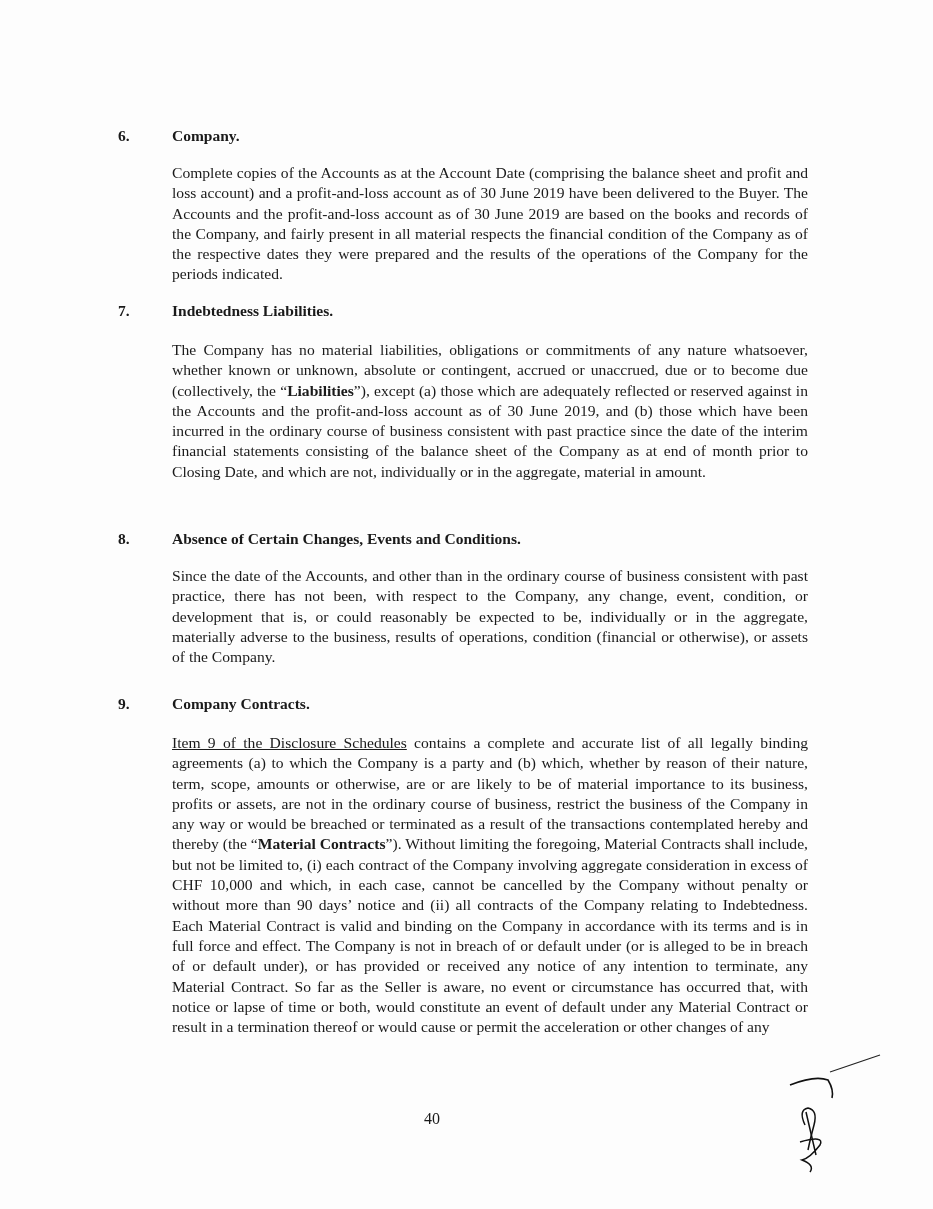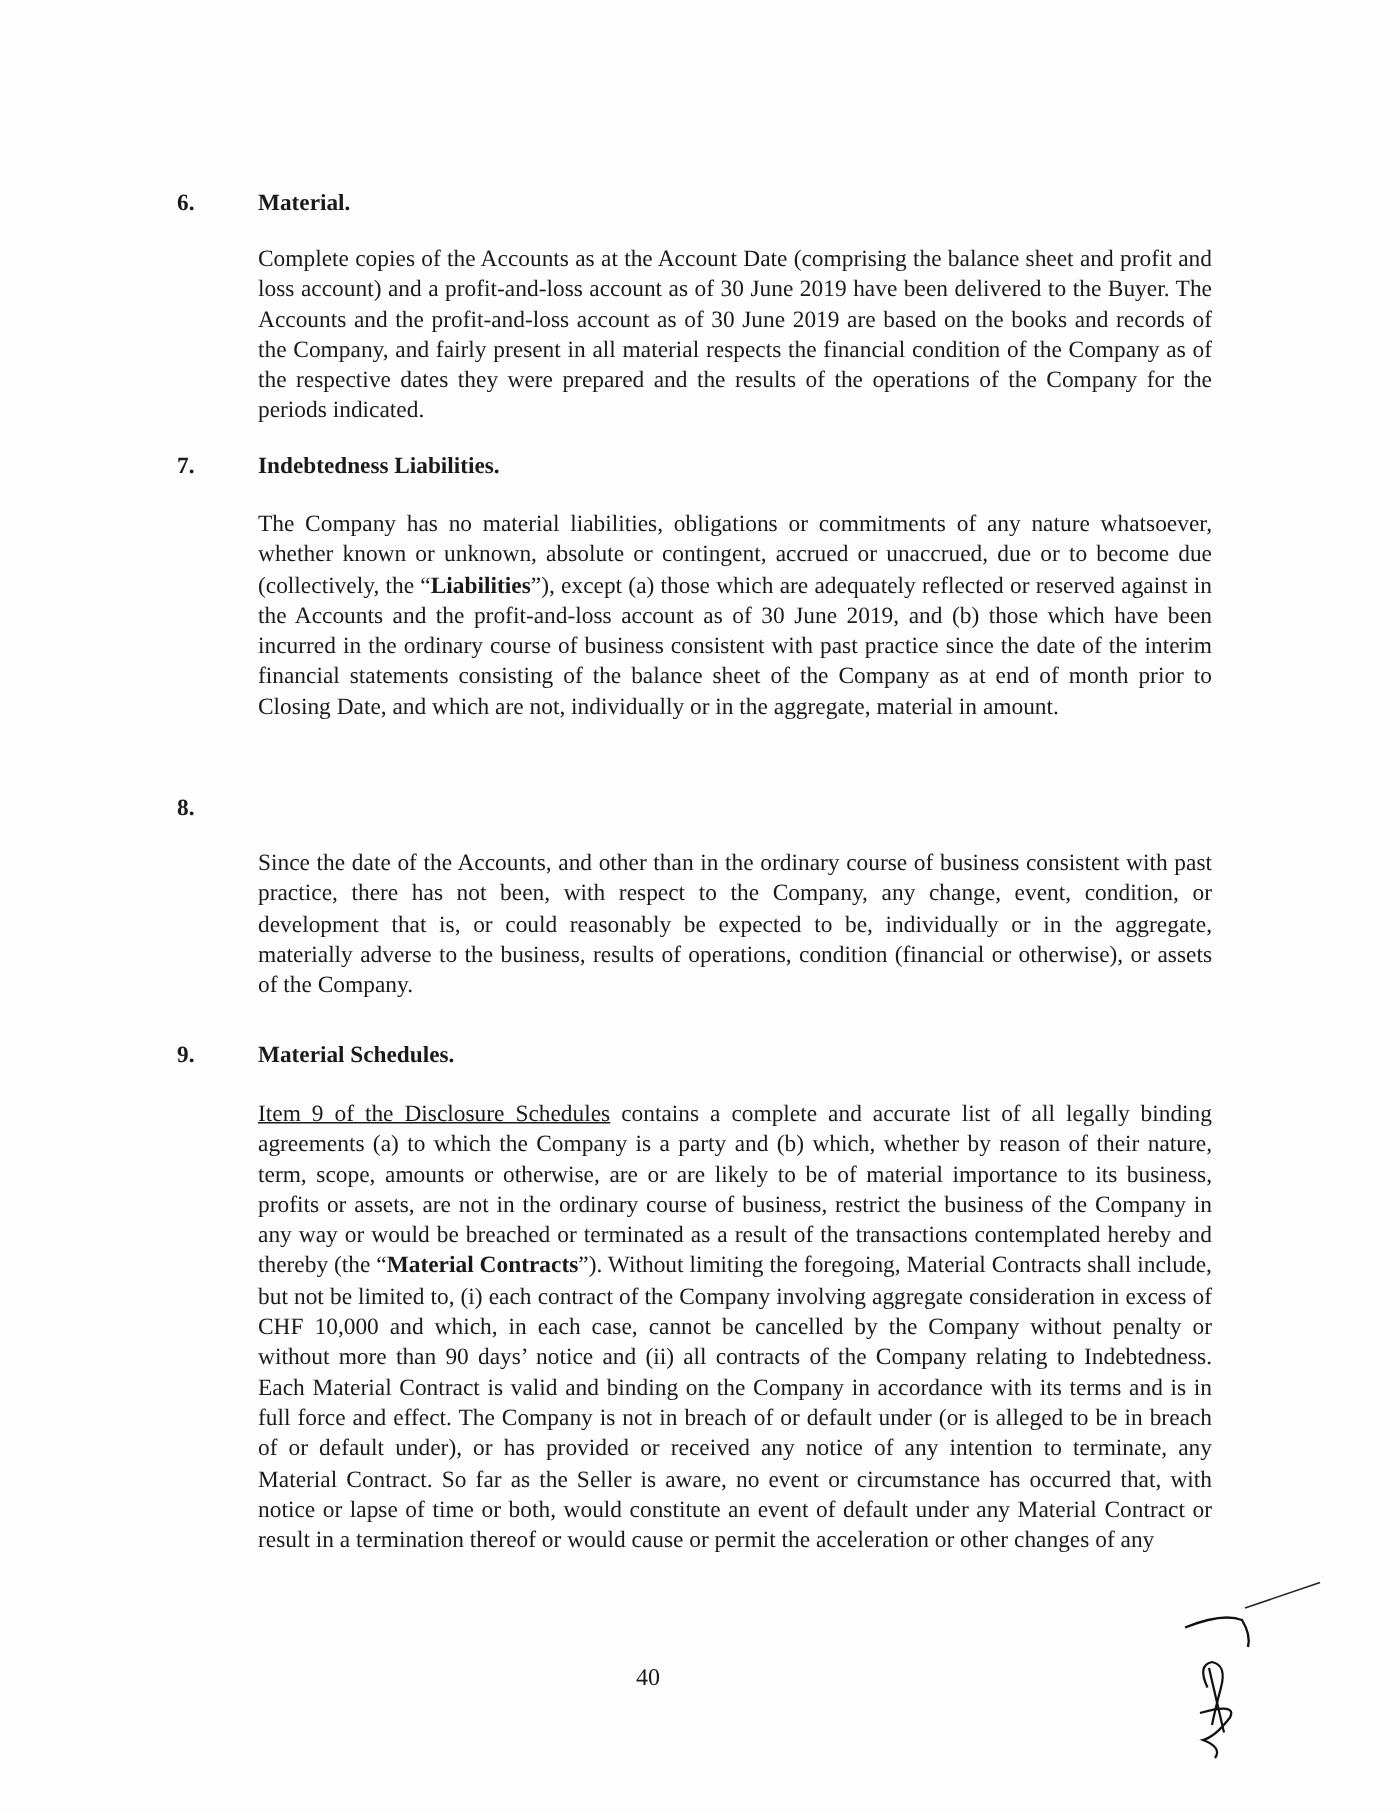--- a/index.html
+++ b/index.html
@@ -23,44 +23,45 @@
     .sig { position: absolute; left: 770px; top: 1050px; width: 120px; height: 130px; }
   </style>
 </head>
 <body>
 
 <div class="page">
 
   <div class="section" style="top:127px;">
     <div class="heading">
       <span class="num">6.</span>
-      <span class="title">Material.</span>
+      <span class="title">Company.</span>
     </div>
     <div class="body" style="top:36px;">Complete copies of the Accounts as at the Account Date (comprising the balance sheet and profit and loss account) and a profit-and-loss account as of 30 June 2019 have been delivered to the Buyer. The Accounts and the profit-and-loss account as of 30 June 2019 are based on the books and records of the Company, and fairly present in all material respects the financial condition of the Company as of the respective dates they were prepared and the results of the operations of the Company for the periods indicated.</div>
   </div>
 
   <div class="section" style="top:302px;">
     <div class="heading">
       <span class="num">7.</span>
       <span class="title">Indebtedness Liabilities.</span>
     </div>
     <div class="body" style="top:38px;"><span>The Company has no material liabilities, obligations or commitments of any nature whatsoever, whether known or unknown, absolute or contingent, accrued or unaccrued, due or to become due (collectively, the “</span><b>Liabilities</b><span>”), except (a) those which are adequately reflected or reserved against in the Accounts and the profit-and-loss account as of 30 June 2019, and (b) those which have been incurred in the ordinary course of business consistent with past practice since the date of the interim financial statements consisting of the balance sheet of the Company as at end of month prior to Closing Date, and which are not, individually or in the aggregate, material in amount.</span></div>
   </div>
 
   <div class="section" style="top:530px;">
     <div class="heading">
       <span class="num">8.</span>
+      <span class="title">Absence of Certain Changes, Events and Conditions.</span>
     </div>
     <div class="body" style="top:36px;">Since the date of the Accounts, and other than in the ordinary course of business consistent with past practice, there has not been, with respect to the Company, any change, event, condition, or development that is, or could reasonably be expected to be, individually or in the aggregate, materially adverse to the business, results of operations, condition (financial or otherwise), or assets of the Company.</div>
   </div>
 
   <div class="section" style="top:695px;">
     <div class="heading">
       <span class="num">9.</span>
-      <span class="title">Material Schedules.</span>
+      <span class="title">Company Contracts.</span>
     </div>
     <div class="body" style="top:38px;"><span class="u">Item 9 of the Disclosure Schedules</span><span> contains a complete and accurate list of all legally binding agreements (a) to which the Company is a party and (b) which, whether by reason of their nature, term, scope, amounts or otherwise, are or are likely to be of material importance to its business, profits or assets, are not in the ordinary course of business, restrict the business of the Company in any way or would be breached or terminated as a result of the transactions contemplated hereby and thereby (the “</span><b>Material Contracts</b><span>”). Without limiting the foregoing, Material Contracts shall include, but not be limited to, (i) each contract of the Company involving aggregate consideration in excess of CHF 10,000 and which, in each case, cannot be cancelled by the Company without penalty or without more than 90 days’ notice and (ii) all contracts of the Company relating to Indebtedness. Each Material Contract is valid and binding on the Company in accordance with its terms and is in full force and effect. The Company is not in breach of or default under (or is alleged to be in breach of or default under), or has provided or received any notice of any intention to terminate, any Material Contract. So far as the Seller is aware, no event or circumstance has occurred that, with notice or lapse of time or both, would constitute an event of default under any Material Contract or result in a termination thereof or would cause or permit the acceleration or other changes of any</span></div>
   </div>
 
   <div class="pagenum">40</div>
 
   <svg class="sig" viewBox="0 0 120 130">
     <path d="M20 35 Q45 25 58 30 Q64 40 62 48" stroke="#111" stroke-width="1.6" fill="none"></path>
     <path d="M60 22 L110 5" stroke="#222" stroke-width="1.1" fill="none"></path>
     <path d="M35 75 Q28 60 38 58 Q48 60 44 75 Q40 90 38 100" stroke="#111" stroke-width="1.5" fill="none"></path>

